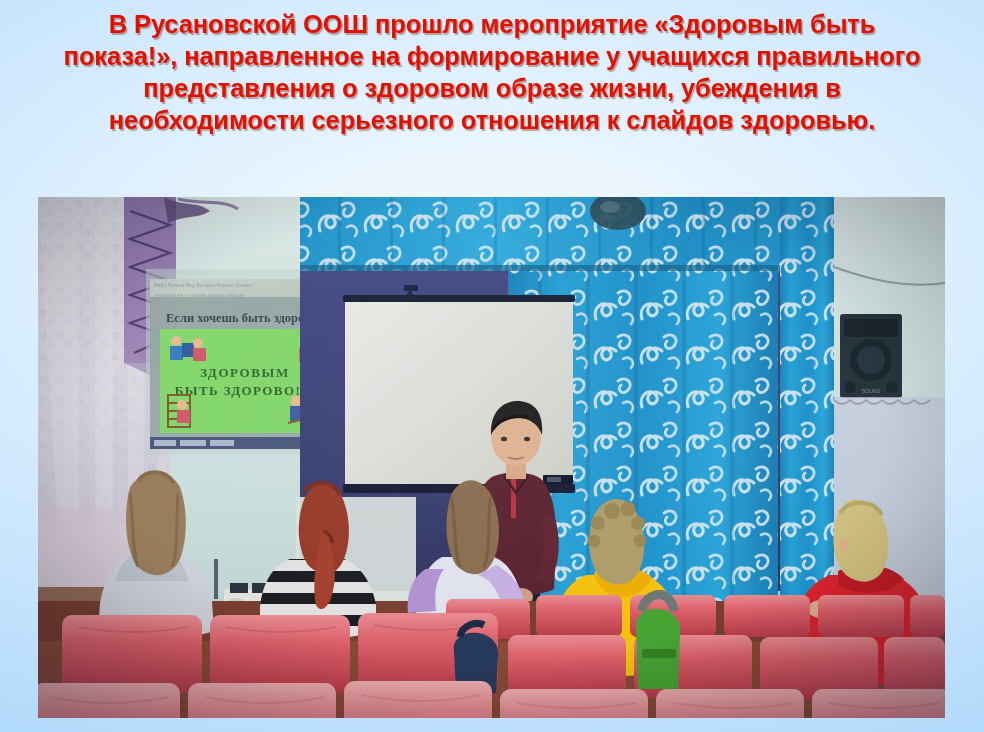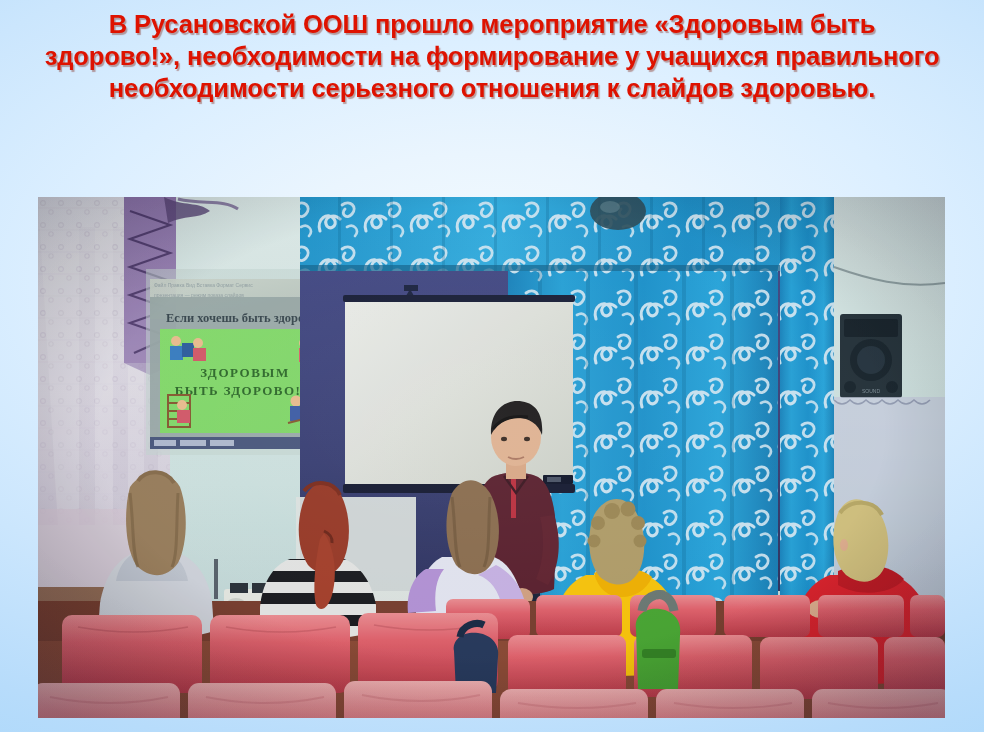--- a/index.html
+++ b/index.html
@@ -72,21 +72,22 @@
       radial-gradient(120% 110% at 48% 42%, rgba(255,255,255,0.06) 0%, rgba(0,0,0,0.00) 45%, rgba(10,15,40,0.16) 100%);
   }
 </style>
 </head>
 <body>
 
 <div class="slide">
 
   <div class="title-block">
     <div class="title-line">В Русановской ООШ прошло мероприятие «Здоровым быть</div>
-    <div class="title-line">здорово!», необходимости на формирование у учащихся правильного</div>
+    <div class="title-line">показа!», направленное на формирование у учащихся правильного</div>
+    <div class="title-line">представления о здоровом образе жизни, убеждения в</div>
     <div class="title-line">необходимости серьезного отношения к слайдов здоровью.</div>
   </div>
 
   <div class="photo">
     <svg viewBox="0 0 907 521" preserveAspectRatio="none">
       <defs>
         <linearGradient id="gWallPale" x1="0" y1="0" x2="0" y2="1">
           <stop offset="0%" stop-color="#e2efec"></stop>
           <stop offset="55%" stop-color="#d2e5e2"></stop>
           <stop offset="100%" stop-color="#b9d2d2"></stop>

